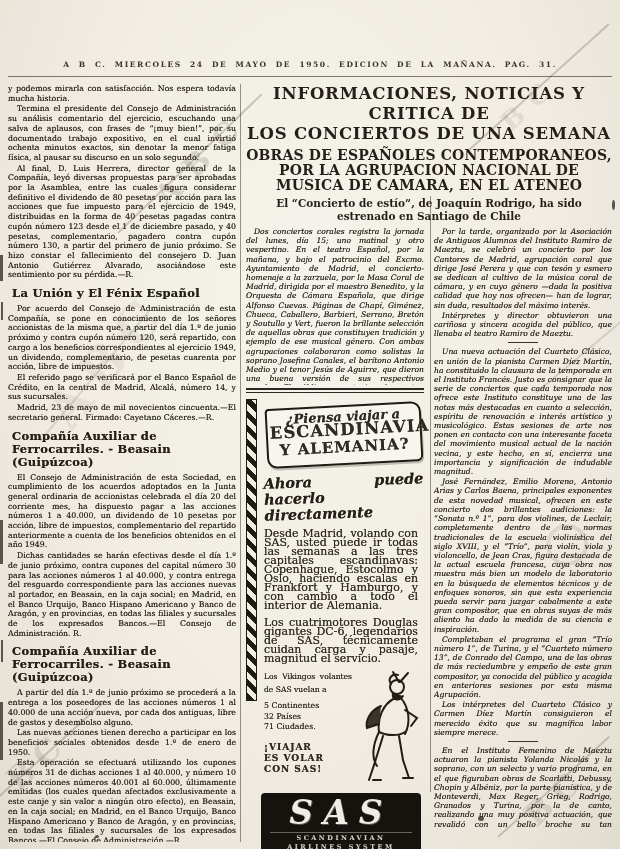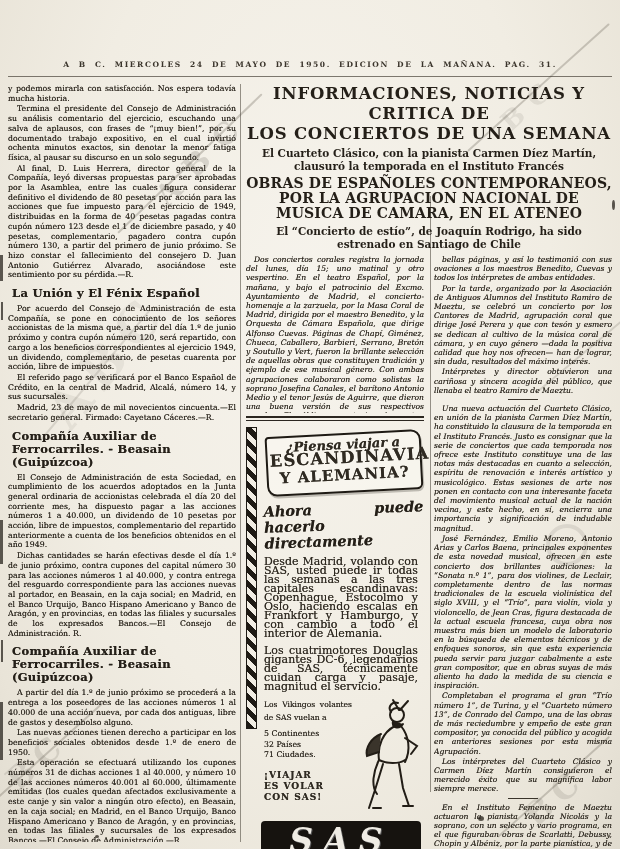--- a/index.html
+++ b/index.html
@@ -122,21 +122,20 @@
     <p>A partir del día 1.º de junio próximo se procederá a la entrega a los poseedores de las acciones números 1 al 40.000 de una acción nueva, por cada dos antiguas, libre de gastos y desembolso alguno.</p>
     <p>Las nuevas acciones tienen derecho a participar en los beneficios sociales obtenidos desde 1.º de enero de 1950.</p>
     <p>Esta operación se efectuará utilizando los cupones números 31 de dichas acciones 1 al 40.000, y número 10 de las acciones números 40.001 al 60.000, últimamente emitidas (los cuales quedan afectados exclusivamente a este canje y sin valor a ningún otro efecto), en Beasain, en la caja social; en Madrid, en el Banco Urquijo, Banco Hispano Americano y Banco de Aragón, y en provincias, en todas las filiales y sucursales de los expresados Bancos.—El Consejo de Administración.—R.</p>
   </div>
 
   <div id="feature">
     <div class="f-h1">
       <span>INFORMACIONES, NOTICIAS Y CRITICA DE</span><br>
       <span>LOS CONCIERTOS DE UNA SEMANA</span>
     </div>
-    <div class="f-sub f-sub1">El Cuarteto Clásico, con la pianista Carmen Díez Martín, clausuró la temporada en el Instituto Francés</div>
     <div class="f-sub f-sub2">OBRAS DE ESPAÑOLES CONTEMPORANEOS, POR LA AGRUPACION NACIONAL DE MUSICA DE CAMARA, EN EL ATENEO</div>
     <div class="f-sub f-sub3">El “Concierto de estío”, de Joaquín Rodrigo, ha sido estrenado en Santiago de Chile</div>
 
     <div id="f-cols">
 
       <div class="fcol" id="f-col1">
         <div id="review-top">
           <p class="noindent">Dos conciertos corales registra la jornada del lunes, día 15; uno matinal y otro vespertino. En el teatro Español, por la mañana, y bajo el patrocinio del Excmo. Ayuntamiento de Madrid, el concierto-homenaje a la zarzuela, por la Masa Coral de Madrid, dirigida por el maestro Benedito, y la Orquesta de Cámara Española, que dirige Alfonso Cuevas. Páginas de Chapí, Giménez, Chueca, Caballero, Barbieri, Serrano, Bretón y Soutullo y Vert, fueron la brillante selección de aquellas obras que constituyen tradición y ejemplo de ese musical género. Con ambas agrupaciones colaboraron como solistas la soprano Josefina Canales, el barítono Antonio Medio y el tenor Jesús de Aguirre, que dieron una buena versión de sus respectivos papeles. El público se entusiasmó con tan variadas y bellas páginas.</p>
         </div>
         <div class="dblrule"></div>
@@ -187,21 +186,20 @@
           <div id="sas-logo">
             <span class="big">SAS</span>
             <span class="small">SCANDINAVIAN AIRLINES SYSTEM</span>
           </div>
           <div class="sas-foot">Informes en IBERIA, sus Delegaciones, Agencias de viajes y en nuestras oficinas, José Antonio, 57.</div>
         </div>
 
       </div>
 
       <div class="fcol" id="f-col2">
-        <p class="noindent">bellas páginas, y así lo testimonió con sus ovaciones a los maestros Benedito, Cuevas y todos los intérpretes de ambas entidades.</p>
         <p>Por la tarde, organizado por la Asociación de Antiguos Alumnos del Instituto Ramiro de Maeztu, se celebró un concierto por los Cantores de Madrid, agrupación coral que dirige José Perera y que con tesón y esmero se dedican al cultivo de la música coral de cámara, y en cuyo género —dada la positiva calidad que hoy nos ofrecen— han de lograr, sin duda, resultados del máximo interés.</p>
         <p>Intérpretes y director obtuvieron una cariñosa y sincera acogida del público, que llenaba el teatro Ramiro de Maeztu.</p>
         <div class="sep"></div>
         <p>Una nueva actuación del Cuarteto Clásico, en unión de la pianista Carmen Díez Martín, ha constituido la clausura de la temporada en el Instituto Francés. Justo es consignar que la serie de conciertos que cada temporada nos ofrece este Instituto constituye una de las notas más destacadas en cuanto a selección, espíritu de renovación e interés artístico y musicológico. Estas sesiones de arte nos ponen en contacto con una interesante faceta del movimiento musical actual de la nación vecina, y este hecho, en sí, encierra una importancia y significación de indudable magnitud.</p>
         <p>José Fernández, Emilio Moreno, Antonio Arias y Carlos Baena, principales exponentes de esta novedad musical, ofrecen en este concierto dos brillantes audiciones: la “Sonata n.º 1”, para dos violines, de Leclair, completamente dentro de las normas tradicionales de la escuela violinística del siglo XVIII, y el “Trío”, para violín, viola y violoncello, de Jean Cras, figura destacada de la actual escuela francesa, cuya obra nos muestra más bien un modelo de laboratorio en la búsqueda de elementos técnicos y de enfoques sonoros, sin que esta experiencia pueda servir para juzgar cabalmente a este gran compositor, que en obras suyas de más aliento ha dado la medida de su ciencia e inspiración.</p>
         <p>Completaban el programa el gran “Trío número 1”, de Turina, y el “Cuarteto número 13”, de Conrado del Campo, una de las obras de más reciedumbre y empeño de este gran compositor, ya conocida del público y acogida en anteriores sesiones por esta misma Agrupación.</p>
         <p>Los intérpretes del Cuarteto Clásico y Carmen Díez Martín consiguieron el merecido éxito que su magnífica labor siempre merece.</p>
         <div class="sep"></div>
         <p>En el Instituto Femenino de Maeztu actuaron la pianista Yolanda Nicolás y la soprano, con un selecto y vario programa, en el que figuraban obras de Scarlatti, Debussy, Chopin y Albéniz, por la parte pianística, y de Monteverdi, Max Reger, Grieg, Rodrigo, Granados y Turina, por la de canto, realizando una muy positiva actuación, que revalidó con un bello broche su tan firmemente consagrada, correcta y estimulante línea; incentivo y estímulo los aplausos con que premió su labor el público que llenaba el salón de actos del Instituto Ramiro de Maeztu.</p>
 

